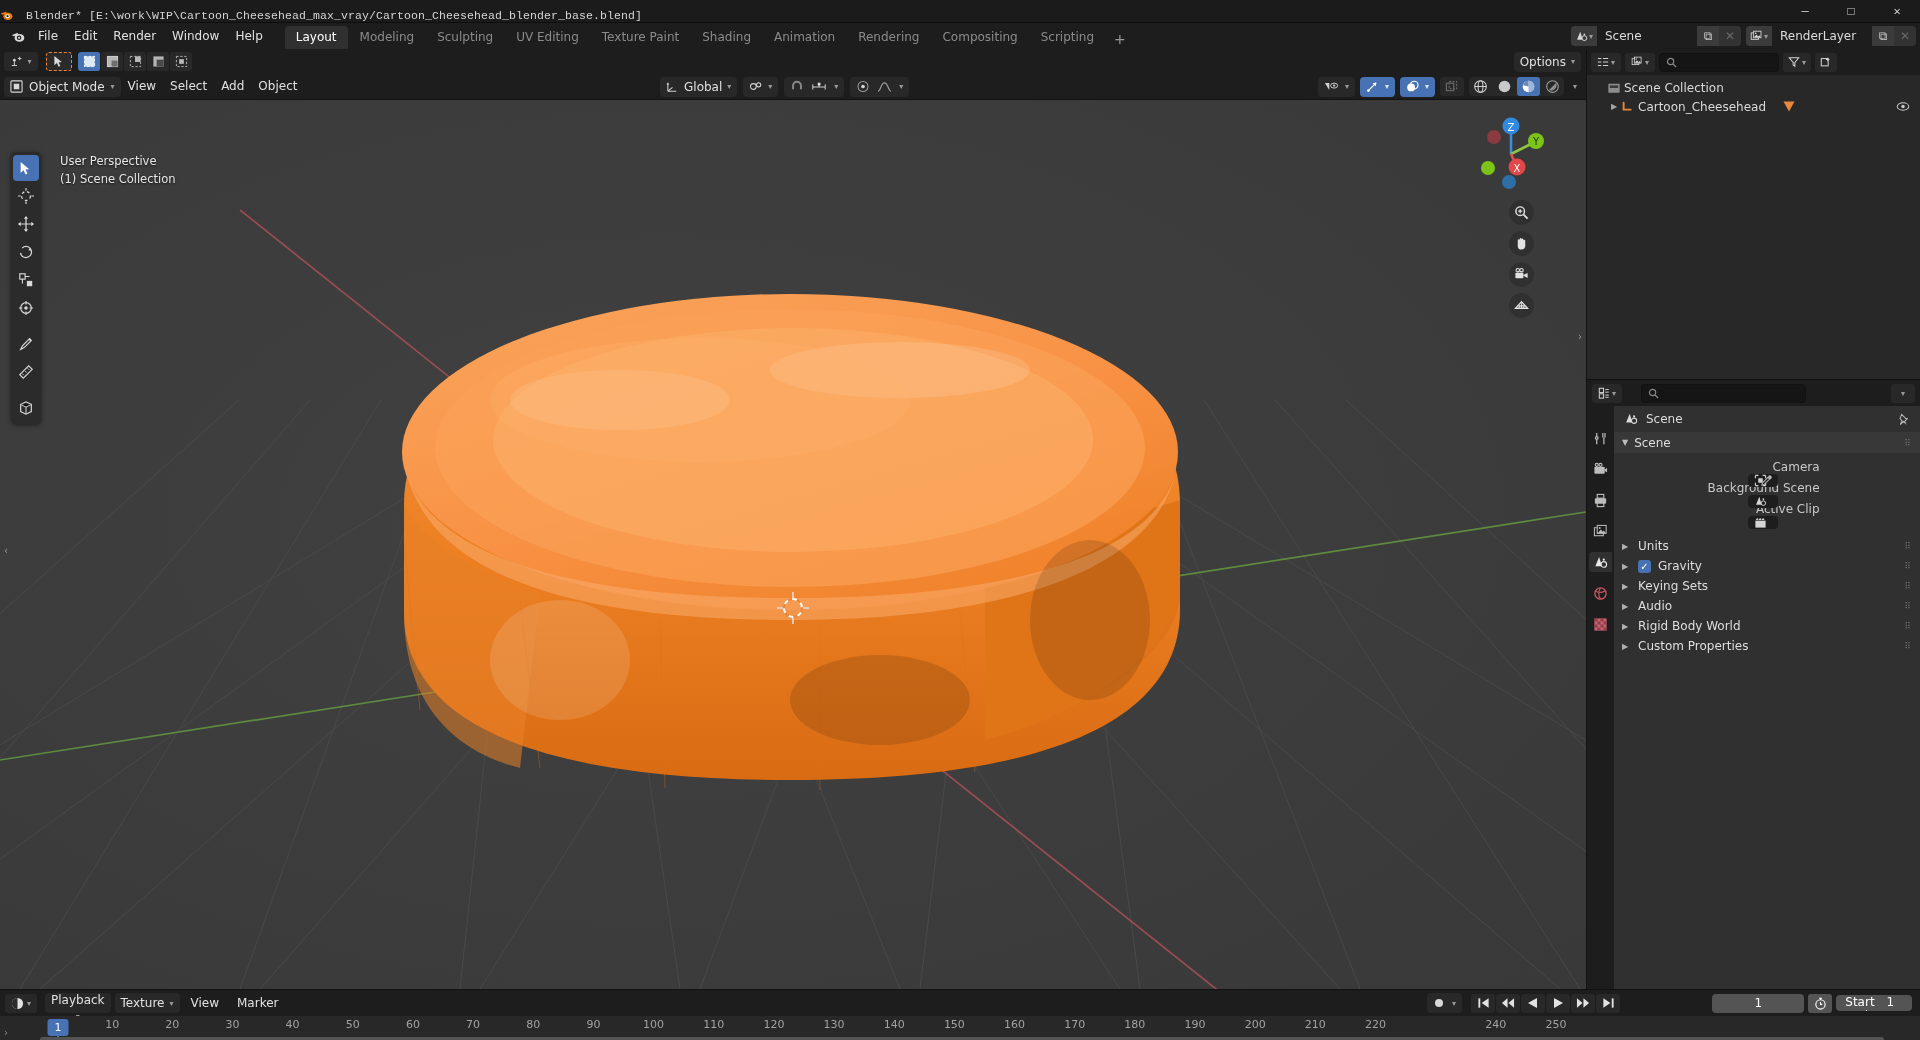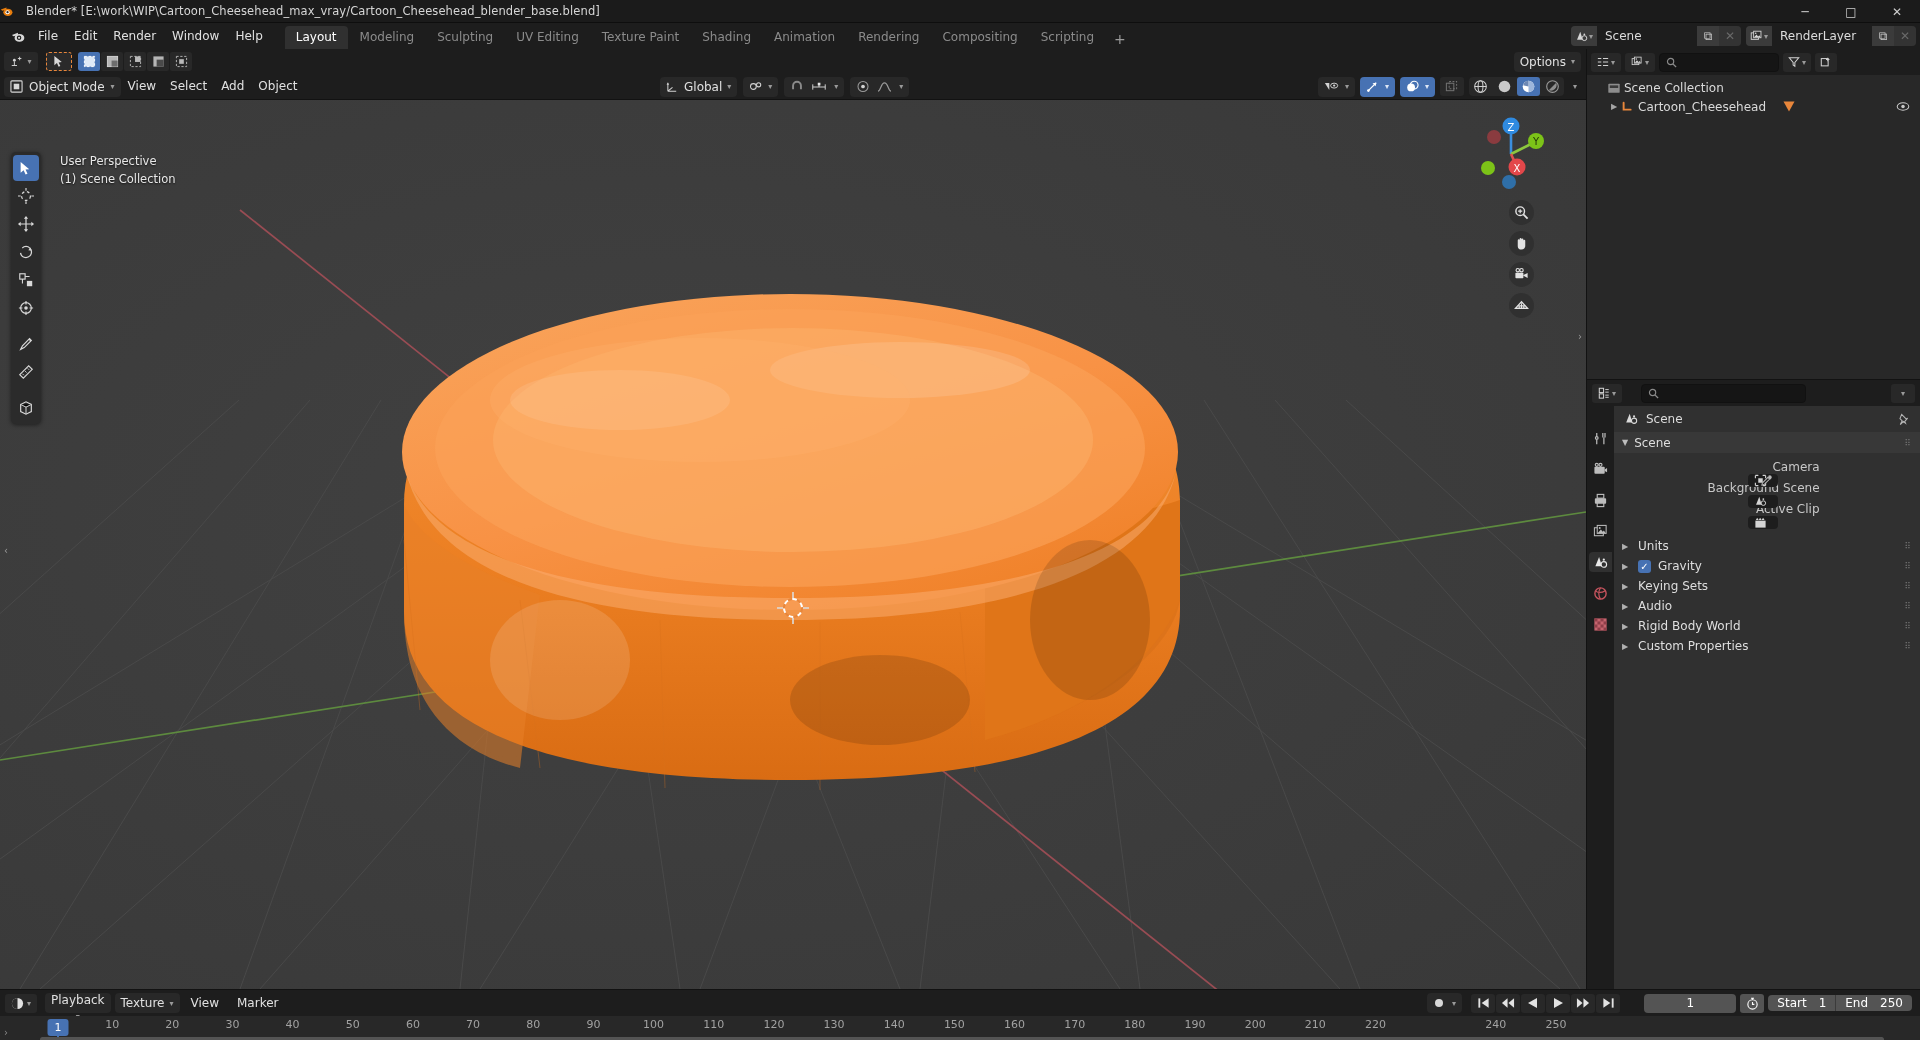--- a/index.html
+++ b/index.html
@@ -8,23 +8,24 @@
     background: #1d1d1d;
     font-family: "DejaVu Sans", "Liberation Sans", sans-serif;
     font-size: 12px;
     color: #e5e5e5;
     overflow: hidden;
     user-select: none;
   }
   
   #titlebar {
     height: 23px; background: #1b1b1b;
-    display: flex; align-items: center;
+    display: flex; align-items: flex-end;
     border-bottom: 1px solid #0e0e0e;
     position: relative;
+    font-family: Liberation Mono, monospace;
   }
   #titlebar .tb-icon { width: 26px; text-align: center; }
   #titlebar .tb-title { font-size: 11.5px; color: #d6d6d6; letter-spacing: .1px; }
   #win-controls { position: absolute; right: 0; top: 0; height: 23px; display: flex; }
   #win-controls div {
     width: 46px; height: 23px; display: flex; align-items: center; justify-content: center;
     color: #cfcfcf; font-size: 12px;
   }
 
   
@@ -174,21 +175,21 @@
 
   
   #timeline { height: 54px; background: #1d1d1d; border-top: 1px solid #121212; position: relative; }
   #tl-header { height: 26px; display: flex; align-items: center; gap: 4px; padding: 0 5px; position: relative; }
   #tl-right { position: absolute; right: 300px; display: flex; align-items: center; gap: 5px;}
   #tl-frames { position: absolute; right: 8px; display: flex; align-items: center; gap: 4px; }
   .frame-field {
     height: 19px; background: #545454; border-radius: 4px; display:flex; align-items:center;
     justify-content:center; font-size: 12px; color: #fff; padding: 0 10px;
   }
-  .frame-pair { display:flex; height:16px; background:#545454; border-radius:4px; overflow:hidden; }
+  .frame-pair { display:flex; height:16px; background:#545454; border-radius:4px; overflow:hidden;flex-direction:column; }
   .frame-pair .fp { display:flex; align-items:center; gap: 12px; padding: 0 9px; font-size:12px; color:#fff;}
   .frame-pair .divider { width:1px; background:#3b3b3b; }
   #tl-ruler { height: 27px; background: #282828; position: relative; }
   .tick { position: absolute; top: 2px; font-size: 11px; color: #a2a2a2; transform: translateX(-50%); }
   #playhead-badge {
     position: absolute; top: 3px; height: 17px; background: #4772b3; border-radius: 3px;
     color: #fff; font-size: 11px; display:flex; align-items:center; justify-content:center;
     padding: 0 7px; transform: translateX(-50%); z-index: 3;
   }
   #playhead-line { position:absolute; top: 20px; width: 2px; height: 9px; background:#4772b3; transform: translateX(-50%);}

